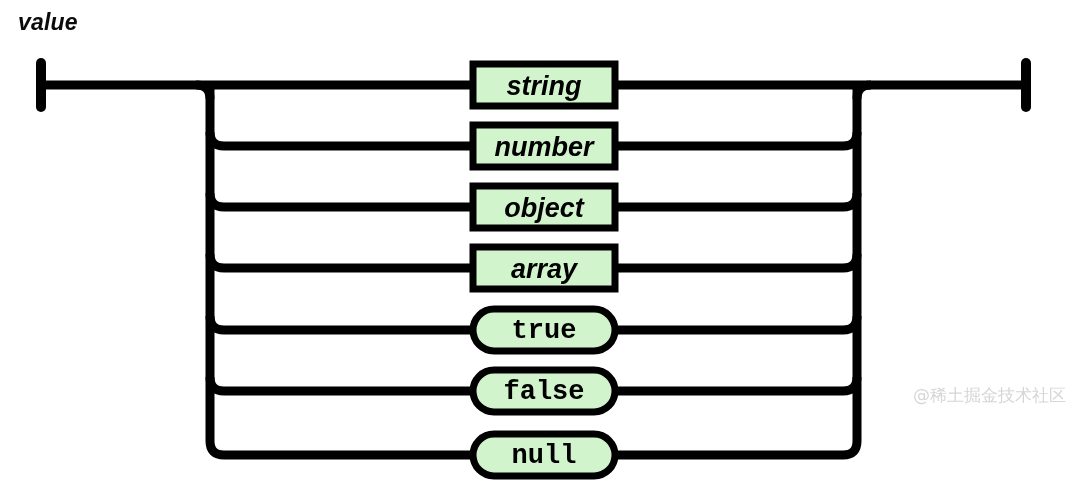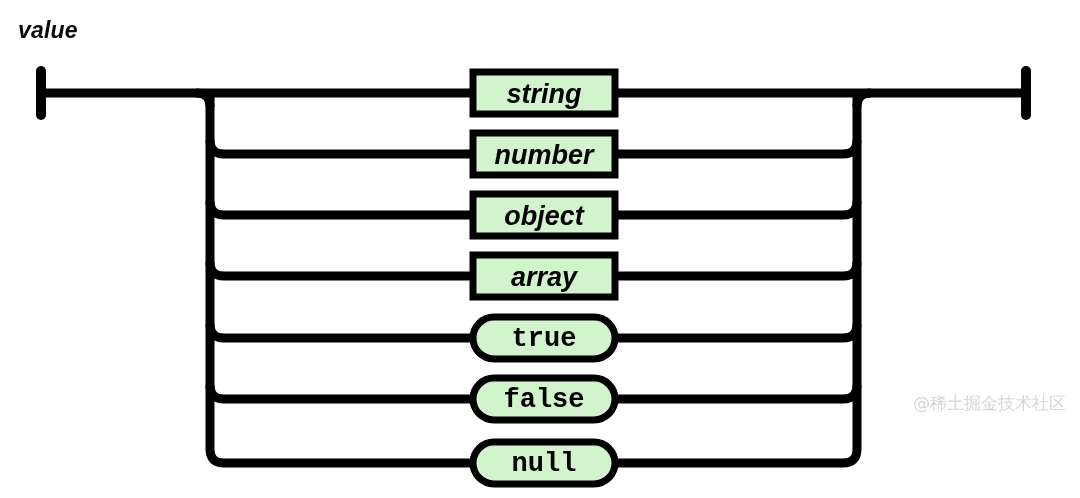--- a/index.html
+++ b/index.html
@@ -10,21 +10,21 @@
   body {
     width: 1080px;
     height: 498px;
     position: relative;
     overflow: hidden;
     font-family: "Liberation Sans", sans-serif;
   }
   #diagram-root {
     position: absolute;
     left: 0;
-    top: 8px;
+    top: 0;
     width: 1080px;
     height: 415px;
   }
   .rr-title {
     position: absolute;
     left: 18px;
     top: 9px;
     font-family: "Liberation Sans", sans-serif;
     font-weight: bold;
     font-style: italic;

